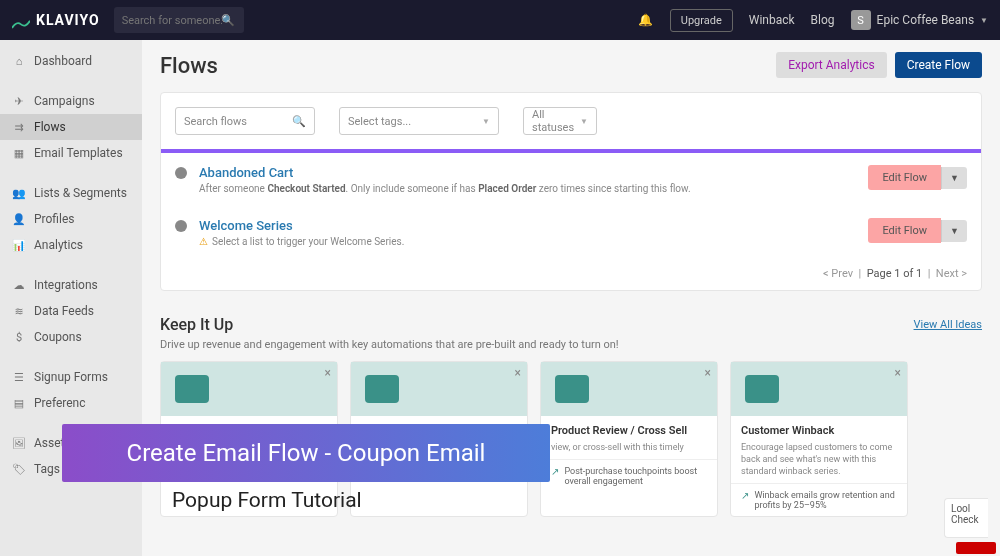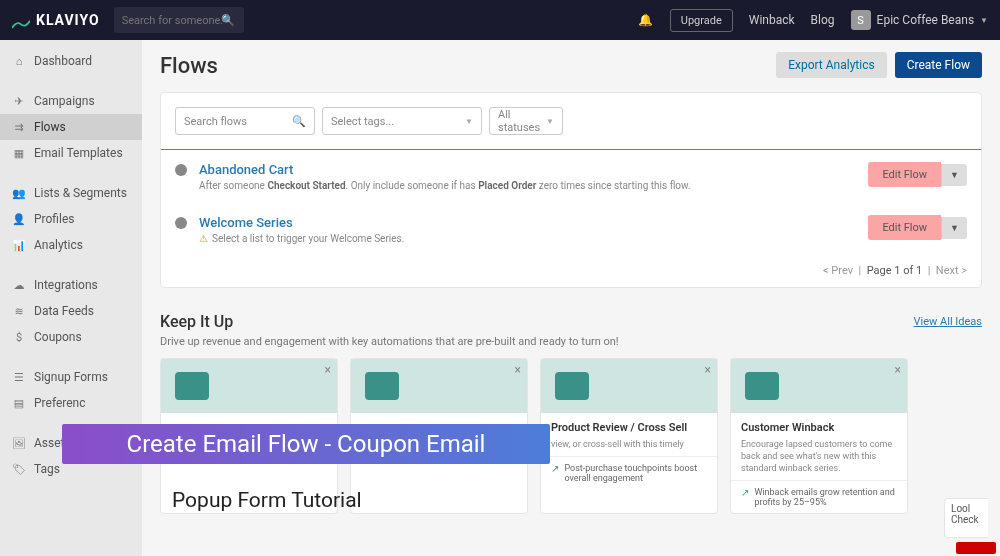--- a/index.html
+++ b/index.html
@@ -19,24 +19,24 @@
 .sidebar { width:142px; background:#e8e8e8; padding-top:8px; font-size:12px; color:#555; }
 .sidebar-item { display:flex; align-items:center; gap:8px; padding:6px 12px; cursor:pointer; }
 .sidebar-item.active { background:#d0d0d0; color:#333; }
 .sidebar-sep { height:14px; }
 .sb-icon { width:14px; height:14px; display:inline-flex; align-items:center; justify-content:center; font-size:11px; color:#777; }
 .main { flex:1; background:#f5f5f5; overflow:hidden; }
 .page-head { display:flex; align-items:center; justify-content:space-between; padding:12px 18px 14px; }
 .page-title { font-size:22px; color:#333; font-weight:500; }
 .head-buttons { display:flex; gap:8px; }
 .btn { padding:6px 12px; border-radius:3px; font-size:12px; border:none; cursor:pointer; }
-.btn-gray { background:#ddd; color:#0369a1; }
+.btn-gray { background:#ddd; color:#a21caf; }
 .btn-blue { background:#0b4a8e; color:#fff; }
 .card { background:#fff; margin:0 18px 14px; border:1px solid #e5e5e5; border-radius:4px; }
-.filters { display:flex; gap:7px; padding:14px 14px 14px; border-bottom:1px solid #8b5cf6; }
+.filters { display:flex; gap:24px; padding:14px 14px 14px; border-bottom:4px solid #8b5cf6; }
 .flt { border:1px solid #ccc; border-radius:3px; height:28px; display:flex; align-items:center; padding:0 8px; font-size:11px; color:#888; }
 .flt.search { width:140px; justify-content:space-between; }
 .flt.tags { width:160px; justify-content:space-between; }
 .flt.status { width:74px; justify-content:flex-start; }
 .caret { font-size:8px; color:#aaa; }
 .flow-row { display:flex; align-items:flex-start; padding:12px 14px; gap:12px; }
 .dot { width:12px; height:12px; border-radius:50%; background:#888; margin-top:2px; flex-shrink:0; }
 .flow-body { flex:1; }
 .flow-title { color:#2a7ab0; font-size:13px; font-weight:500; margin-bottom:3px; }
 .flow-desc { font-size:10px; color:#888; }
@@ -55,21 +55,21 @@
 .cards-row { display:flex; gap:12px; }
 .idea-card { width:178px; background:#fff; border:1px solid #e5e5e5; border-radius:4px; position:relative; }
 .idea-top { height:54px; background:#cfe5e2; display:flex; align-items:center; padding-left:14px; position:relative; }
 .idea-close { position:absolute; right:6px; top:4px; color:#888; font-size:12px; cursor:pointer; }
 .idea-icon { width:34px; height:28px; background:#3a9188; border-radius:4px; position:relative; }
 .idea-body { padding:8px 10px 6px; font-size:11px; }
 .idea-title { font-weight:600; color:#333; margin-bottom:4px; font-size:11px; }
 .idea-desc { font-size:9px; color:#888; line-height:1.35; }
 .idea-foot { border-top:1px solid #eee; padding:6px 10px; font-size:9px; color:#666; display:flex; align-items:flex-start; gap:5px; }
 .trend { color:#3a9188; font-size:10px; }
-.overlay { position:absolute; left:62px; top:424px; width:488px; height:40px; background:linear-gradient(90deg,#8b4dc9,#4d7dd9); color:#fff; display:flex; align-items:center; justify-content:center; font-size:24px; font-weight:400; border-radius:2px; }
+.overlay { position:absolute; left:62px; top:424px; width:488px; height:58px; background:linear-gradient(90deg,#8b4dc9,#4d7dd9); color:#fff; display:flex; align-items:center; justify-content:center; font-size:24px; font-weight:400; border-radius:2px; }
 .overlay2 { position:absolute; left:172px; top:488px; font-size:21px; color:#222; font-weight:400; }
 .side-peek { position:absolute; right:12px; bottom:18px; width:44px; height:40px; background:#fff; border:1px solid #e5e5e5; border-right:none; border-radius:4px 0 0 4px; padding:4px 6px; font-size:10px; color:#555; }
 .yt-badge { position:absolute; right:4px; bottom:2px; width:40px; height:12px; background:#cc0000; border-radius:2px; }
 </style>
 </head>
 <body>
 
 <div class="topbar">
   <div class="logo">
     <span class="logo-icon">

